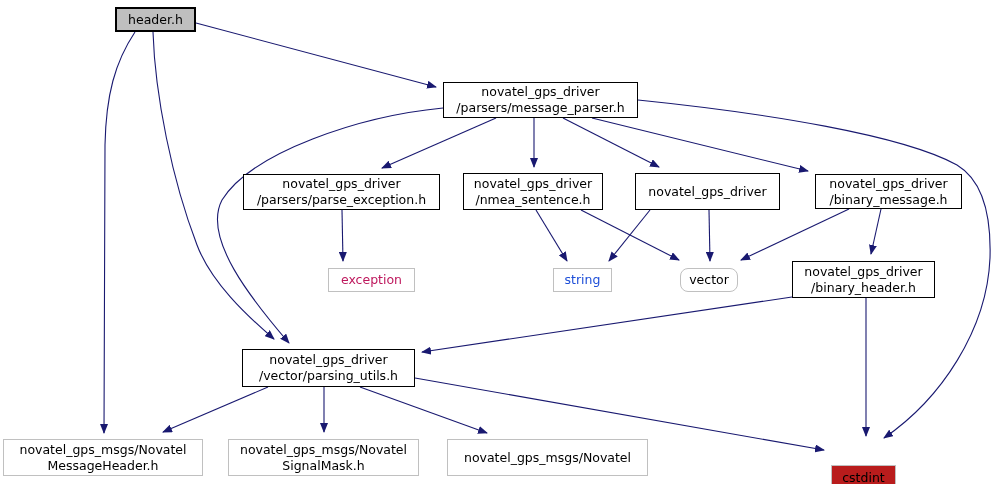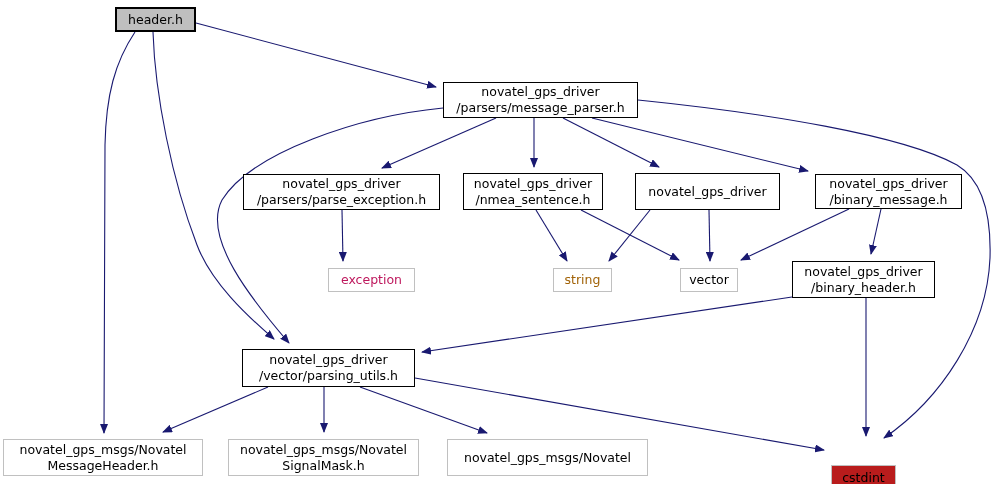--- a/index.html
+++ b/index.html
@@ -79,24 +79,24 @@
       <div class="node internal" style="left: 635px; top: 173px; width: 145px; height: 37px; background: rgb(255, 255, 255); border-color: rgb(0, 0, 0); color: rgb(0, 0, 0);">
         <div class="nline">novatel_gps_driver</div>
       </div>
       <div class="node internal" style="left: 815px; top: 174px; width: 147px; height: 35px; background: rgb(255, 255, 255); border-color: rgb(0, 0, 0); color: rgb(0, 0, 0);">
         <div class="nline">novatel_gps_driver</div>
         <div class="nline">/binary_message.h</div>
       </div>
       <div class="node external" style="left: 300px; top: 268px; width: 87px; height: 24px; background: rgb(255, 255, 255); border-color: rgb(192, 192, 192); color: #be185d; margin-left: 28px;">
         <div class="nline">exception</div>
       </div>
-      <div class="node external" style="left: 553px; top: 268px; width: 59px; height: 24px; background: rgb(255, 255, 255); border-color: rgb(192, 192, 192); color: #a16207;">
+      <div class="node external" style="left: 553px; top: 268px; width: 59px; height: 24px; background: rgb(255, 255, 255); border-color: rgb(192, 192, 192); color: #1d4ed8;">
         <div class="nline">string</div>
       </div>
-      <div class="node external" style="left: 680px; top: 268px; width: 58px; height: 24px; background: rgb(255, 255, 255); border-color: rgb(192, 192, 192); color: rgb(0, 0, 0);">
+      <div class="node external" style="left: 680px; top: 268px; width: 58px; height: 24px; background: rgb(255, 255, 255); border-color: rgb(192, 192, 192); color: rgb(0, 0, 0); border-radius: 8px;">
         <div class="nline">vector</div>
       </div>
       <div class="node internal" style="left: 792px; top: 261px; width: 143px; height: 37px; background: rgb(255, 255, 255); border-color: rgb(0, 0, 0); color: rgb(0, 0, 0);">
         <div class="nline">novatel_gps_driver</div>
         <div class="nline">/binary_header.h</div>
       </div>
       <div class="node internal" style="left: 242px; top: 349px; width: 173px; height: 38px; background: rgb(255, 255, 255); border-color: rgb(0, 0, 0); color: rgb(0, 0, 0);">
         <div class="nline">novatel_gps_driver</div>
         <div class="nline">/vector/parsing_utils.h</div>
       </div>

